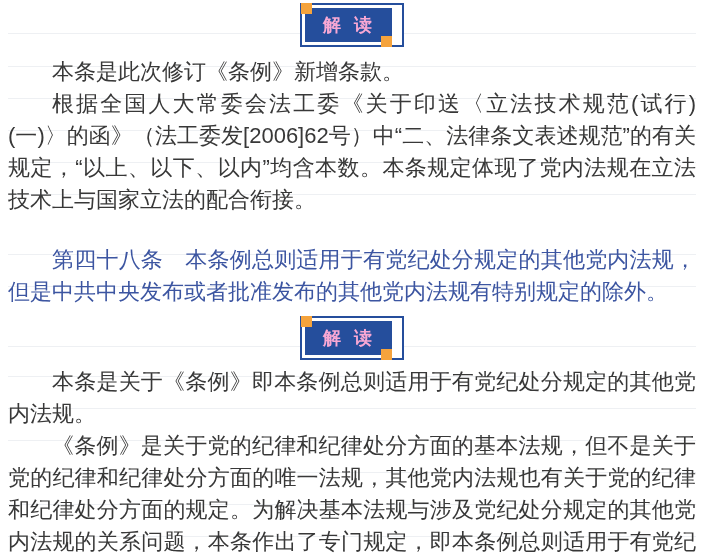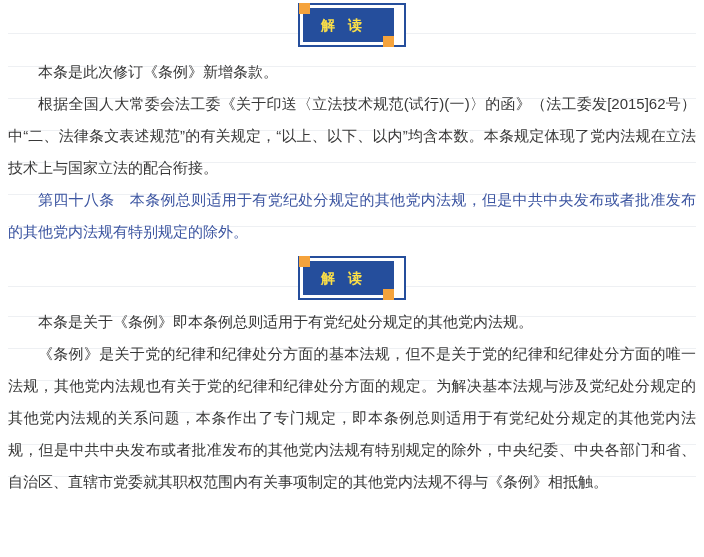--- a/index.html
+++ b/index.html
@@ -27,61 +27,61 @@
   .badge-outer{
     display:inline-block;position:relative;
     border:2px solid var(--badge-navy);
     background:#ffffff;
     padding:3px 10px 3px 3px;
     line-height:0;
   }
   .badge-inner{
     display:inline-block;
     background:var(--badge-navy);
-    color:#fde047;
-    font-size:14px;font-weight:bold;
+    color:#f9a8d4;
+    font-size:18px;font-weight:bold;
     line-height:24px;
     letter-spacing:13px;
-    padding:5px 19px 5px 18px;
+    padding:5px 7px 5px 18px;
   }
   .corner{position:absolute;width:11px;height:11px;background:var(--badge-orange);}
   .corner-tl{top:-2px;left:-1px;}
   .corner-br{bottom:-2px;right:10px;}
 
   
   p.para{
     margin:0;
-    font-size:15px;
+    font-size:22px;
     line-height:32px;
     color:var(--body-text);
     text-indent:2em;
     text-align:justify;
     background-image:repeating-linear-gradient(
       to bottom,
       transparent 0px,transparent 10px,
       var(--rule-line) 10px,var(--rule-line) 11px,
       transparent 11px,transparent 32px);
   }
-  p.para.quote{color:var(--quote-blue);}
+  p.para.quote{color:var(--quote-blue);margin-top:28px;}
 </style>
 </head>
 <body>
 
 <div class="page">
 
   <div class="section">
     <div class="badge-row first">
       <span class="badge-outer">
         <span class="corner corner-tl"></span>
         <span class="badge-inner">解读</span>
         <span class="corner corner-br"></span>
       </span>
     </div>
     <p class="para">本条是此次修订《条例》新增条款。</p>
-    <p class="para">根据全国人大常委会法工委《关于印送〈立法技术规范(试行)(一)〉的函》（法工委发[2015]62号）中“二、法律条文表述规范”的有关规定，“以上、以下、以内”均含本数。本条规定体现了党内法规在立法技术上与国家立法的配合衔接。</p>
+    <p class="para">根据全国人大常委会法工委《关于印送〈立法技术规范(试行)(一)〉的函》（法工委发[2006]62号）中“二、法律条文表述规范”的有关规定，“以上、以下、以内”均含本数。本条规定体现了党内法规在立法技术上与国家立法的配合衔接。</p>
     <p class="para quote">第四十八条　本条例总则适用于有党纪处分规定的其他党内法规，但是中共中央发布或者批准发布的其他党内法规有特别规定的除外。</p>
   </div>
 
   <div class="section">
     <div class="badge-row second">
       <span class="badge-outer">
         <span class="corner corner-tl"></span>
         <span class="badge-inner">解读</span>
         <span class="corner corner-br"></span>
       </span>

